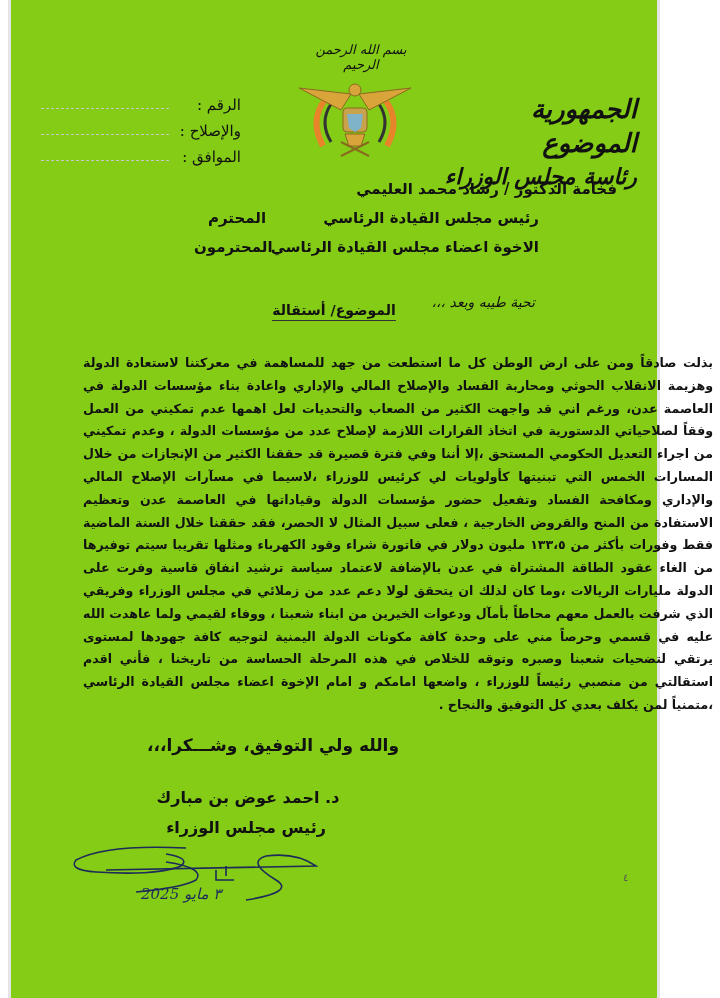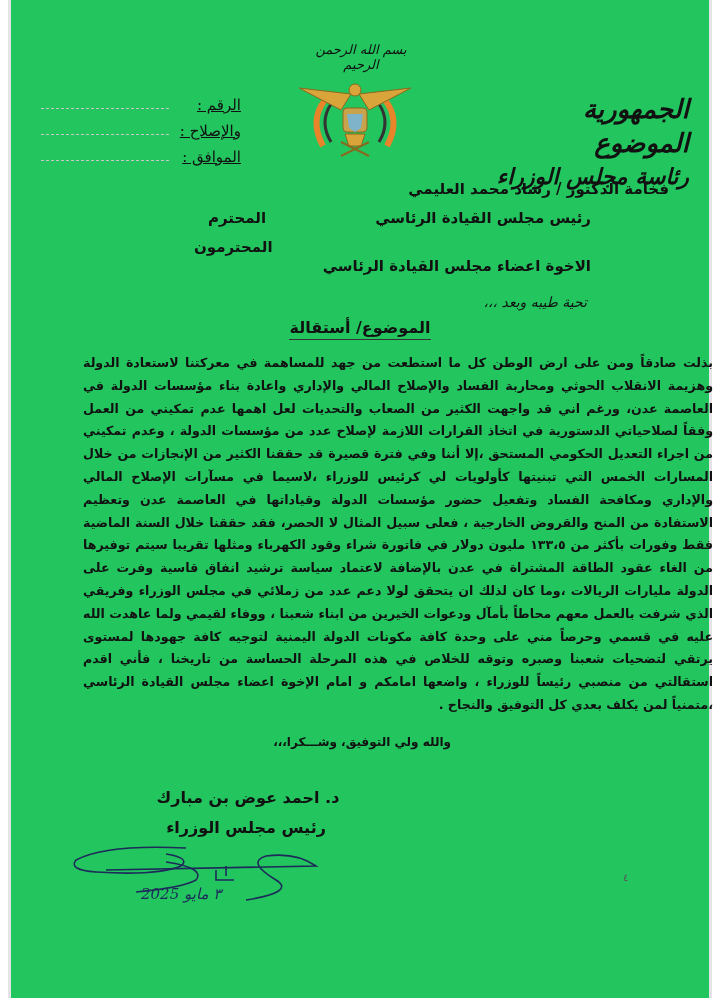--- a/index.html
+++ b/index.html
@@ -1,41 +1,41 @@
 <!DOCTYPE html>
 <html><head>
 <meta charset="utf-8">
 <style>
   html, body { margin:0; padding:0; background:#ffffff; }
   body { width:720px; height:998px; position:relative; overflow:hidden;
          font-family:"DejaVu Sans", sans-serif; color:#111; }
-  .page { position:absolute; left:8px; top:0; width:704px; height:998px; background:#22c55e;
+  .page { position:absolute; left:8px; top:0; width:652px; height:998px; background:#84cc16;
           border-left:3px solid #e4e4e6; border-right:3px solid #e4e4e6; box-sizing:border-box; }
   .basmala { position:absolute; left:285px; top:42px; width:130px; text-align:center;
              font-family:"DejaVu Serif", serif; font-size:13px; font-style:italic; direction:rtl; }
   .emblem { position:absolute; left:284px; top:80px; width:120px; height:80px; }
   .letterhead { position:absolute; right:20px; top:92px; width:200px; text-align:right; direction:rtl;
                 font-family:"DejaVu Serif", serif; font-style:italic; font-weight:bold; }
   .letterhead .l1 { font-size:26px; line-height:34px; }
   .letterhead .l2 { font-size:22px; line-height:32px; }
   .refs { position:absolute; left:30px; top:92px; width:200px; direction:rtl;
           font-family:"DejaVu Serif", serif; font-size:15px; }
-  .refs .row { display:flex; align-items:center; height:26px;text-decoration:underline; }
+  .refs .row { display:flex; align-items:center; height:26px; }
   .refs .lbl { width:72px; text-align:right; }
   .refs .line { flex:1; border-bottom:1px dashed #c8c8c8; height:0; margin-top:6px; }
   .addr { position:absolute; direction:rtl; font-weight:bold; font-size:15px; }
   .salut { position:absolute; right:122px; top:294px; direction:rtl; font-family:"DejaVu Serif", serif;
            font-weight:normal; font-style:italic; font-size:14px; }
-  .subject { position:absolute; left:0; right:0; top:318px; text-align:center; direction:rtl;
-             font-weight:bold; font-size:16px; }
+  .subject { position:absolute; left:0; right:0; top:302px; text-align:center; direction:rtl;
+             font-weight:bold; font-size:14px; }
   .subject span { border-bottom:1px solid #333; padding-bottom:2px; }
   .body-text { position:absolute; left:72px; width:630px; top:352px; direction:rtl; text-align:justify;
                font-size:12.6px; line-height:22.8px; font-weight:600; }
   .body-text p { margin:0; text-align-last:right; }
-  .closing { position:absolute; right:258px; top:735px; direction:rtl; font-size:12px; font-weight:600; }
+  .closing { position:absolute; right:258px; top:735px; direction:rtl; font-size:17px; font-weight:600; }
   .sig-name { position:absolute; left:117px; top:788px; width:240px; text-align:center; direction:rtl;
               font-weight:bold; font-size:16px; }
   .sig-title { position:absolute; left:115px; top:818px; width:240px; text-align:center; direction:rtl;
                font-weight:bold; font-size:16px; }
   .signature { position:absolute; left:55px; top:840px; width:260px; height:70px; }
   .sig-date { position:absolute; left:130px; top:885px; font-family:"DejaVu Serif", serif; font-style:italic;
               font-size:15px; color:#1d2a5a; direction:rtl; }
   .page-num { position:absolute; left:54px; top:872px; font-size:10px; color:#555; }
 </style>
 </head>
@@ -75,21 +75,21 @@
     </div>
     <div class="row">
       <span class="lbl">الموافق :</span>
       <span class="line"></span>
     </div>
   </div>
 
   <div class="addr" style="right:40px; top:180px;">فخامة الدكتور / رشاد محمد العليمي</div>
   <div class="addr" style="right:118px; top:209px;margin-left:44px;">رئيس مجلس القيادة الرئاسي</div>
   <div class="addr" style="left:197px; top:209px;">المحترم</div>
-  <div class="addr" style="right:118px; top:238px;margin-top:19px;">الاخوة اعضاء مجلس القيادة الرئاسي</div>
+  <div class="addr" style="right:118px; top:238px;">الاخوة اعضاء مجلس القيادة الرئاسي</div>
   <div class="addr" style="left:183px; top:238px;">المحترمون</div>
 
   <div class="salut">تحية طيبه وبعد ،،،</div>
 
   <div class="subject"><span>الموضوع/ أستقالة</span></div>
 
   <div class="body-text">
     <p>بذلت صادقاً ومن على ارض الوطن كل ما استطعت من جهد للمساهمة في معركتنا لاستعادة الدولة وهزيمة الانقلاب الحوثي ومحاربة الفساد والإصلاح المالي والإداري واعادة بناء مؤسسات الدولة في العاصمة عدن، ورغم اني قد واجهت الكثير من الصعاب والتحديات لعل اهمها عدم تمكيني من العمل وفقاً لصلاحياتي الدستورية في اتخاذ القرارات اللازمة لإصلاح عدد من مؤسسات الدولة ، وعدم تمكيني من اجراء التعديل الحكومي المستحق ،إلا أننا وفي فترة قصيرة قد حققنا الكثير من الإنجازات من خلال المسارات الخمس التي تبنيتها كأولويات لي كرئيس للوزراء ،لاسيما في مسآرات الإصلاح المالي والإداري ومكافحة الفساد وتفعيل حضور مؤسسات الدولة وقياداتها في العاصمة عدن وتعظيم الاستفادة من المنح والقروض الخارجية ، فعلى سبيل المثال لا الحصر، فقد حققنا خلال السنة الماضية فقط وفورات بأكثر من ١٣٣،٥ مليون دولار في فاتورة شراء وقود الكهرباء ومثلها تقريبا سيتم توفيرها من الغاء عقود الطاقة المشتراة في عدن بالإضافة لاعتماد سياسة ترشيد انفاق قاسية وفرت على الدولة مليارات الريالات ،وما كان لذلك ان يتحقق لولا دعم عدد من زملائي في مجلس الوزراء وفريقي الذي شرفت بالعمل معهم محاطاً بأمآل ودعوات الخيرين من ابناء شعبنا ، ووفاء لقيمي ولما عاهدت الله عليه في قسمي وحرصاً مني على وحدة كافة مكونات الدولة اليمنية لتوجيه كافة جهودها لمستوى يرتقي لتضحيات شعبنا وصبره وتوقه للخلاص في هذه المرحلة الحساسة من تاريخنا ، فأني اقدم استقالتي من منصبي رئيساً للوزراء ، واضعها امامكم و امام الإخوة اعضاء مجلس القيادة الرئاسي ،متمنياً لمن يكلف بعدي كل التوفيق والنجاح .</p>
   </div>
 

